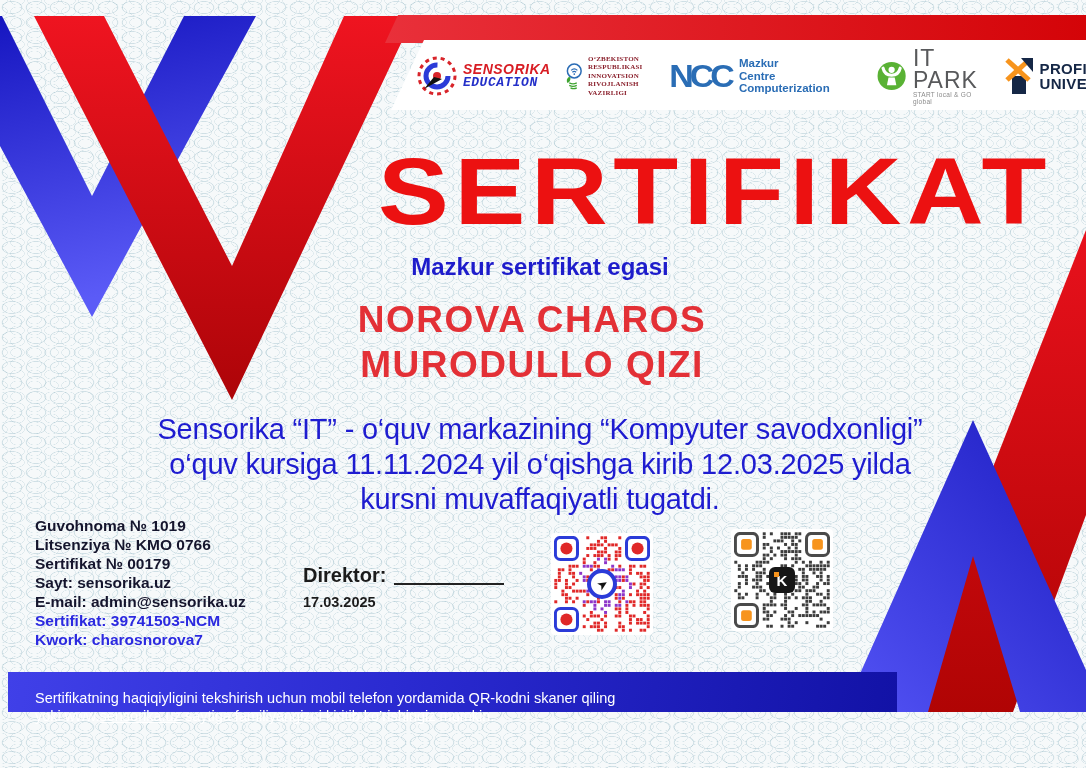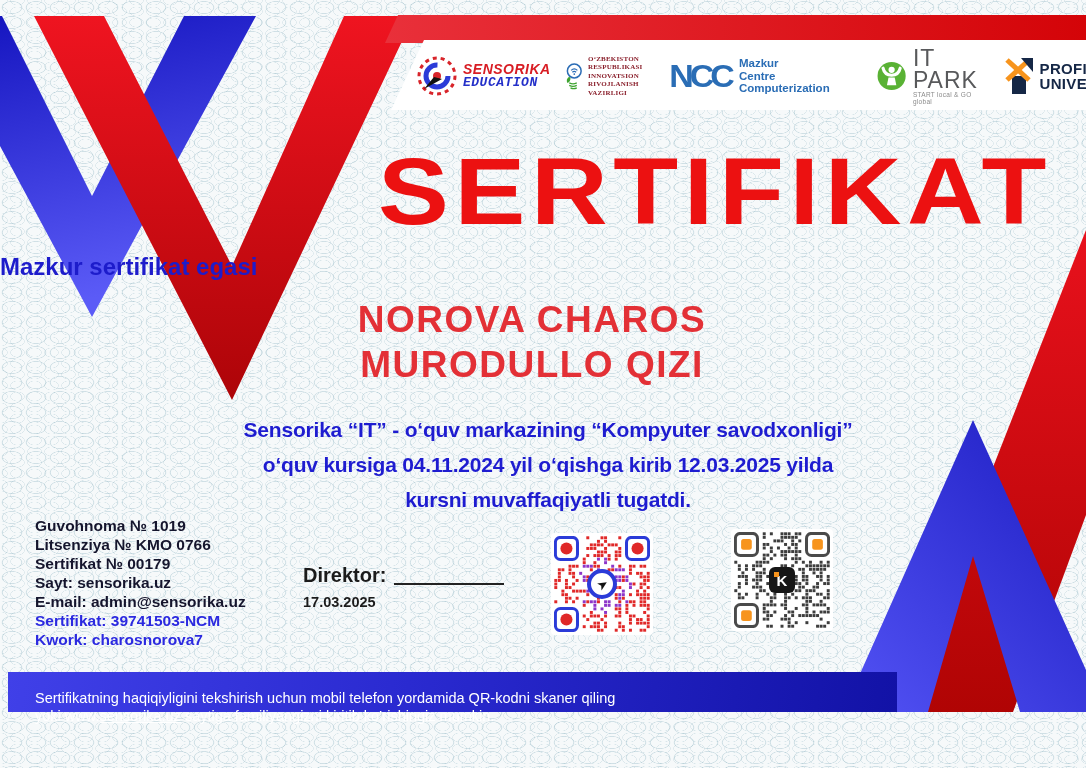--- a/index.html
+++ b/index.html
@@ -36,26 +36,26 @@
   .itpark-text{margin-left:6px;}
   .itpark-title{color:#58595b;font-size:23px;letter-spacing:1px;line-height:22px;}
   .itpark-tag{color:#8a8a8a;font-size:6.5px;letter-spacing:.3px;}
   .logo-profi{margin-left:16px;}
   .profi-text{margin-left:5px;color:#152746;font-weight:bold;font-size:15px;line-height:15px;letter-spacing:.3px;}
 
   
   .title{left:350px;width:730px;top:138px;text-align:center;
     font-weight:bold;font-size:94px;color:#ec1111;letter-spacing:5px;
     transform:scaleX(1.13);transform-origin:center;white-space:nowrap;}
-  .subtitle{left:0;width:1080px;top:253px;
+  .subtitle{left:0;width:1080px;top:253px;text-align:center;
     font-weight:bold;font-size:24px;color:#1d1ccb;}
   .recipient{left:0;width:1064px;top:297px;text-align:center;
     font-weight:bold;font-size:37px;line-height:45px;color:#e33036;letter-spacing:1.5px;}
-  .body-text{left:12px;width:1072px;top:412px;text-align:center;
-    font-weight:bold;font-size:21px;line-height:35px;color:#1e1cd0;letter-spacing:-.2px;}
+  .body-text{left:4px;width:1072px;top:412px;text-align:center;
+    font-weight:normal;font-size:29px;line-height:35px;color:#1e1cd0;letter-spacing:-.2px;}
 
   
   .details{left:35px;top:516px;font-weight:bold;font-size:15.5px;line-height:19px;}
   .details .dark{color:#15152d;}
   .details .blue{color:#2b29e0;}
 
   
   .signature{left:303px;top:564px;}
   .sig-row{display:flex;align-items:flex-end;}
   .sig-label{font-weight:bold;font-size:20px;color:#1b1b1b;}
@@ -197,21 +197,21 @@
 
   <div class="layer subtitle">Mazkur sertifikat egasi</div>
 
   <div class="layer recipient">
     <div>NOROVA CHAROS</div>
     <div>MURODULLO QIZI</div>
   </div>
 
   <div class="layer body-text">
     <div>Sensorika “IT” - o‘quv markazining “Kompyuter savodxonligi”</div>
-    <div>o‘quv kursiga 04.11.2024 yil o‘qishga kirib 12.03.2025 yilda</div>
+    <div>o‘quv kursiga 11.11.2024 yil o‘qishga kirib 12.03.2025 yilda</div>
     <div>kursni muvaffaqiyatli tugatdi.</div>
   </div>
 
   <div class="layer details">
     <div class="dark">Guvohnoma № 1019</div>
     <div class="dark">Litsenziya № KMO 0766</div>
     <div class="dark">Sertifikat № 00179</div>
     <div class="dark">Sayt: sensorika.uz</div>
     <div class="dark">E-mail: admin@sensorika.uz</div>
     <div class="blue">Sertifikat: 39741503-NCM</div>

